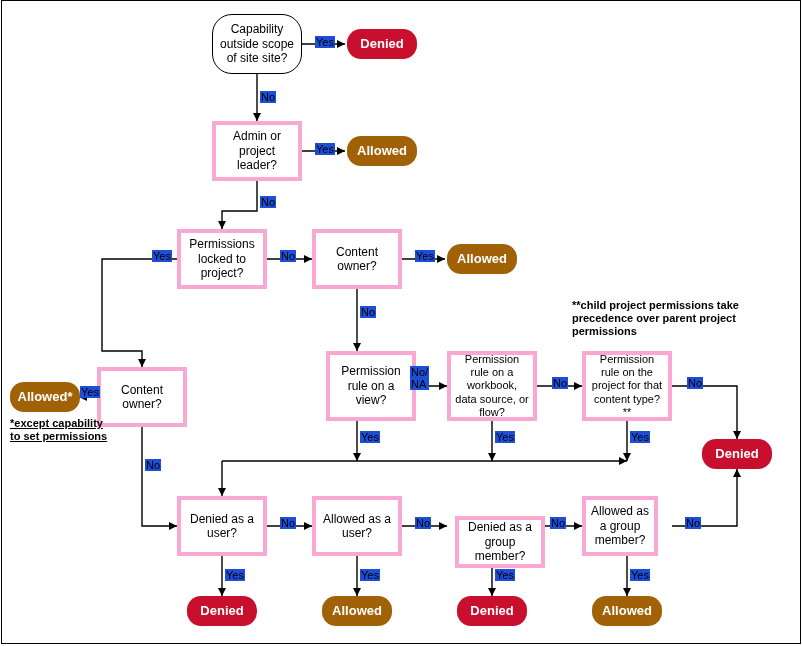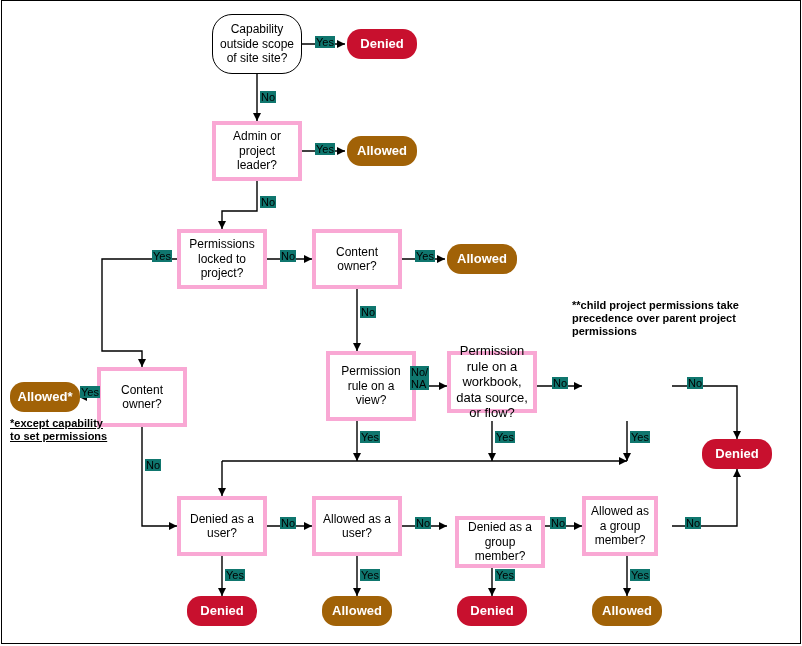--- a/index.html
+++ b/index.html
@@ -48,21 +48,21 @@
   .note {
     font-size: 11px;
     font-weight: bold;
     text-align: left;
     justify-content: flex-start;
     align-items: flex-start;
   }
   .edge-label {
     position: absolute;
     font-size: 11px;
-    background: #0f766e;
+    background: #1d4ed8;
     padding: 0 1px;
   }
   svg.arrows {
     position: absolute;
     left: 0; top: 0;
     width: 800px; height: 644px;
     pointer-events: none;
   }
 </style>
 </head>
@@ -138,21 +138,22 @@
   <div class="pill blue" style="left:345px; top:135px; width:70px; height:30px;">Allowed</div>
 
   <div class="box" style="left:175px; top:228px; width:90px; height:60px;">Permissions locked to project?</div>
   <div class="box" style="left:310px; top:228px; width:90px; height:60px;">Content owner?</div>
   <div class="pill blue" style="left:445px; top:243px; width:70px; height:30px;">Allowed</div>
 
   <div class="box" style="left:95px; top:366px; width:90px; height:60px;">Content owner?</div>
   <div class="pill blue" style="left:8px; top:381px; width:70px; height:30px;">Allowed*</div>
 
   <div class="box" style="left:324px; top:350px; width:90px; height:70px;">Permission rule on a view?</div>
-  <div class="box" style="left:445px; top:350px; width:90px; height:62px; font-size:13px;text-align:center;">Permission rule on a workbook, data source, or flow?</div>
+  <div class="box" style="left:445px; top:350px; width:90px; height:70px; font-size:11px;text-align:center;">Permission rule on a workbook, data source, or flow?</div>
+  <div class="box" style="left:580px; top:350px; width:90px; height:70px; font-size:11px;">Permission rule on the project for that content type?**</div>
 
   <div class="box" style="left:175px; top:495px; width:90px; height:60px;">Denied as a user?</div>
   <div class="box" style="left:310px; top:495px; width:90px; height:60px;">Allowed as a user?</div>
   <div class="box" style="left:453px; top:495px; width:90px; height:52px;margin-top:20px;">Denied as a group member?</div>
   <div class="box" style="left:580px; top:495px; width:76px; height:60px;">Allowed as a group member?</div>
 
   <div class="pill red" style="left:185px; top:595px; width:70px; height:30px;">Denied</div>
   <div class="pill blue" style="left:320px; top:595px; width:70px; height:30px;">Allowed</div>
   <div class="pill red" style="left:455px; top:595px; width:70px; height:30px;">Denied</div>
   <div class="pill blue" style="left:590px; top:595px; width:70px; height:30px;">Allowed</div>

